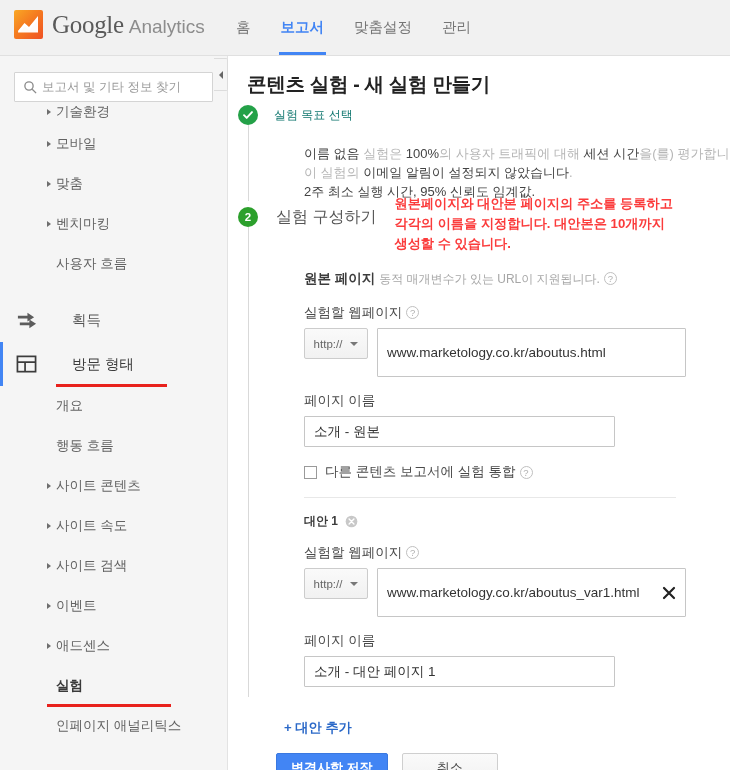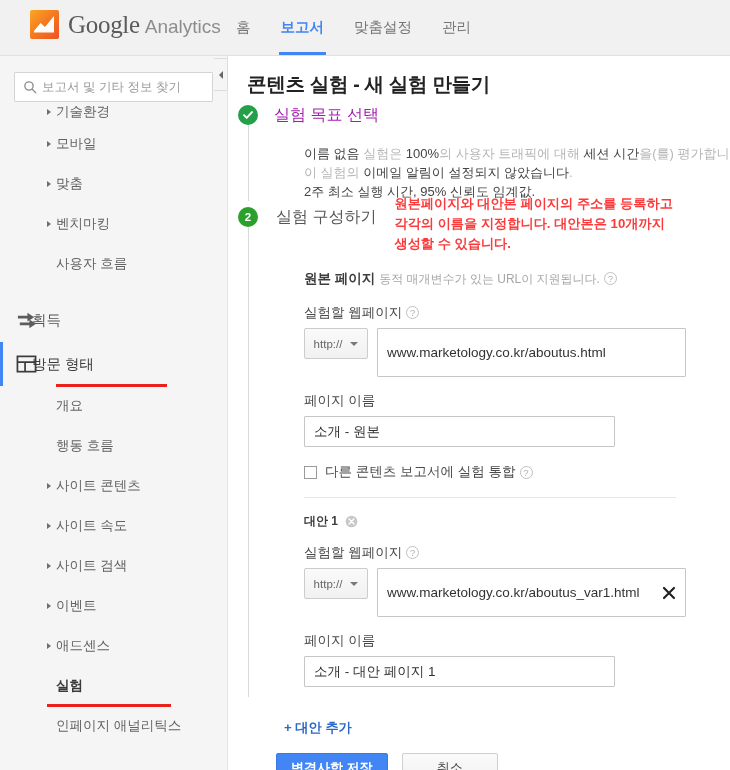--- a/index.html
+++ b/index.html
@@ -15,21 +15,21 @@
 
   #app { position: relative; width: 730px; height: 770px; background: #fff; }
 
   
   .topbar {
     position: absolute; top: 0; left: 0;
     width: 730px; height: 56px;
     background: #f1f1f1;
     border-bottom: 1px solid #e0e0e0;
   }
-  .brand { position: absolute; left: 30px; top: 10px; display: flex; align-items: center; }
+  .brand { position: absolute; left: 14px; top: 10px; display: flex; align-items: center; }
   .ga-logo {
     width: 29px; height: 29px; border-radius: 2px;
     background: linear-gradient(135deg, #f9a825 0%, #f57c20 45%, #ef5124 100%);
     position: relative; overflow: hidden;
   }
   .ga-logo svg { position: absolute; left: 0; top: 0; }
   .brand-text { margin-left: 9px; line-height: 1; white-space: nowrap; }
   .brand-google {
     font-family: "Liberation Serif", "DejaVu Serif", serif;
     font-size: 25px; color: #5a5a5a; letter-spacing: -0.3px;
@@ -89,21 +89,21 @@
     border-left: 4px solid #6e6e6e;
     border-top: 3.5px solid transparent;
     border-bottom: 3.5px solid transparent;
   }
   .tree-sub.no-caret { padding-left: 56px; }
   .tree-sub.selected-sub { font-weight: bold; color: #3a3a3a; }
 
   .tree-top {
     position: relative;
     height: 44px; display: flex; align-items: center;
-    padding-left: 32px; cursor: pointer;
+    padding-left: 72px; cursor: pointer;
     font-size: 14.5px; color: #555;
   }
   .tree-top .ticon { position: absolute; left: 16px; top: 50%; margin-top: -10px; width: 21px; height: 21px; }
   .tree-top.active-section { color: #3c3c3c; }
   .tree-top.active-section::before {
     content: ""; position: absolute; left: 0; top: 0; bottom: 0;
     width: 3px; background: #4285f4;
   }
 
   .redline {
@@ -150,21 +150,21 @@
     background: #2ca02c;
     display: flex; align-items: center; justify-content: center;
     color: #fff; font-size: 11.5px; font-weight: bold;
   }
   .step-marker.green-check { background: #24a148; }
   .step-line {
     position: absolute; left: 18.5px; top: 22px; bottom: 0;
     width: 1px; background: #d9d9d9;
   }
   .step-head {
-    font-size: 16px; color: #a21caf; line-height: 22px;
+    font-size: 12px; color: #0f766e; line-height: 22px;
     margin-left: -2px; padding-top: 1px;
   }
 
   .step1 { margin-top: 5px; min-height: 88px; }
   .desc {
     margin-top: 18px; margin-left: 28px;
     font-size: 13px; line-height: 19px; color: #b6b6b6;
     white-space: nowrap;
   }
   .desc .dk { color: #434343; }

